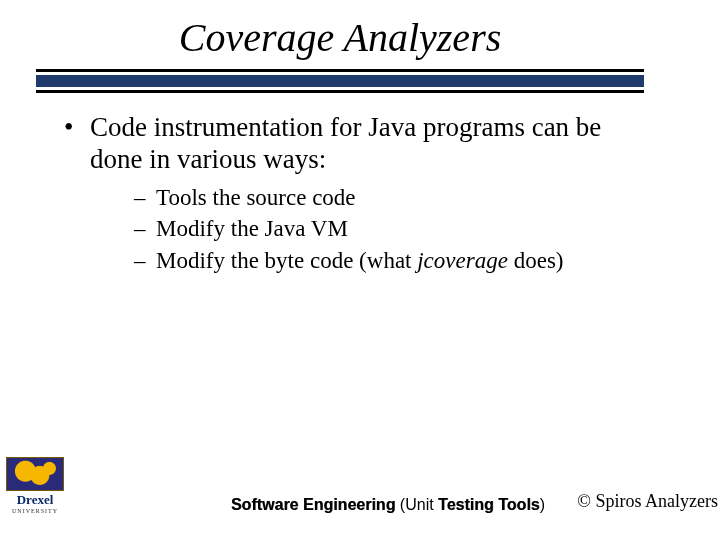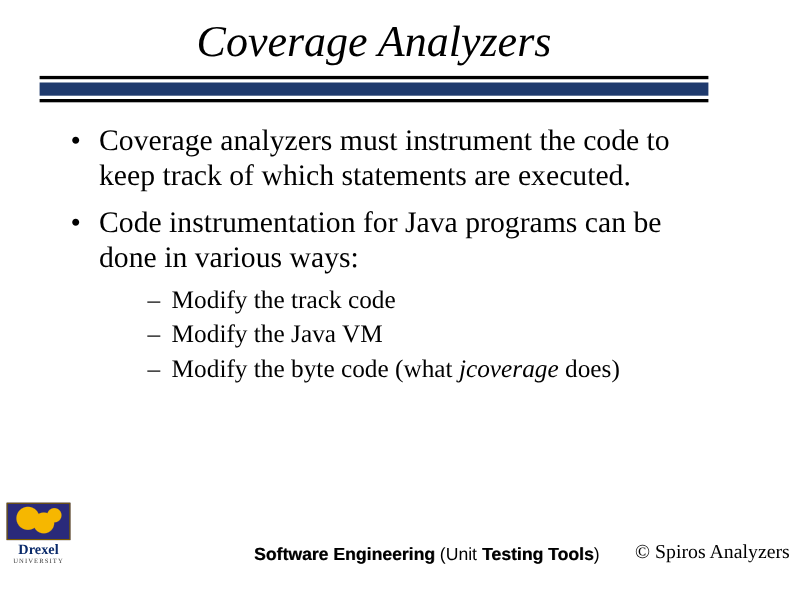--- a/index.html
+++ b/index.html
@@ -157,27 +157,24 @@
 
   <div class="rule">
     <div class="bar-top"></div>
     <div class="bar-mid"></div>
     <div class="bar-bot"></div>
   </div>
 
   <div class="body">
     <ul class="bullets">
       <li>
-        <span>Coverage analyzers must instrument the code to keep track of which statements are executed.</span>
-      </li>
-      <li>
         <span>Code instrumentation for Java programs can be done in various ways:</span>
         <ul class="sub">
           <li>
-            <span>Modify the track code</span>
+            <span>Tools the source code</span>
           </li>
           <li>
             <span>Modify the Java VM</span>
           </li>
           <li>
             <span>Modify the byte code (what </span><span class="sub-em">jcoverage</span><span> does)</span>
           </li>
         </ul>
       </li>
     </ul>

